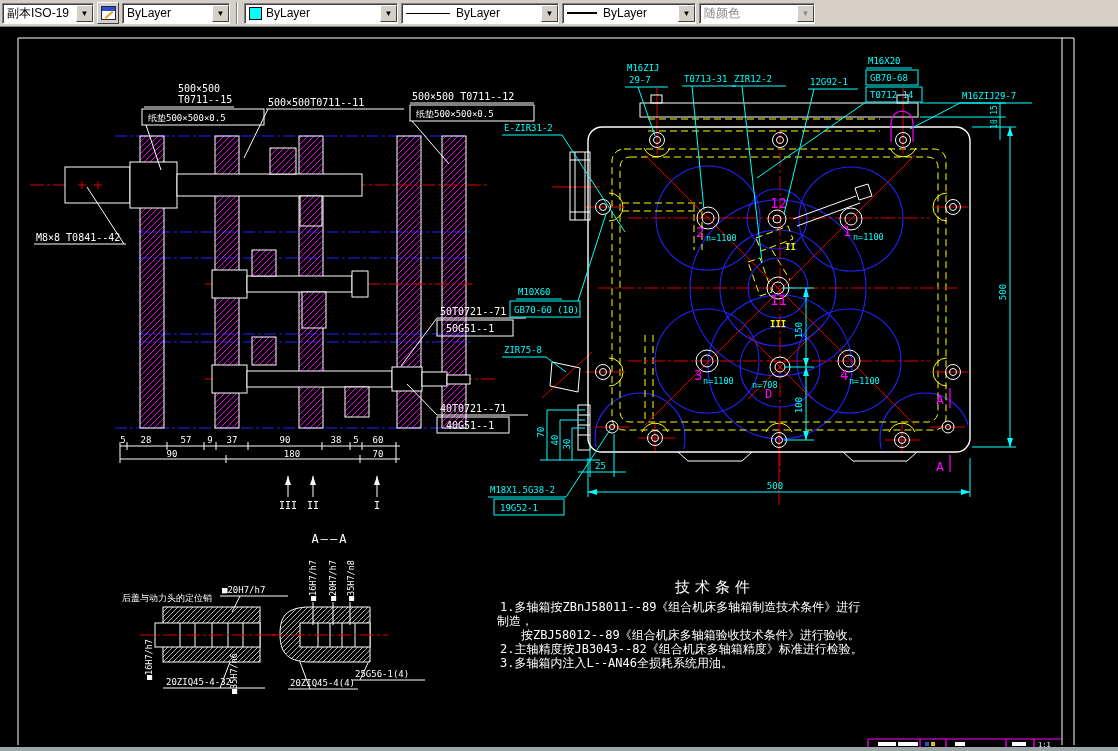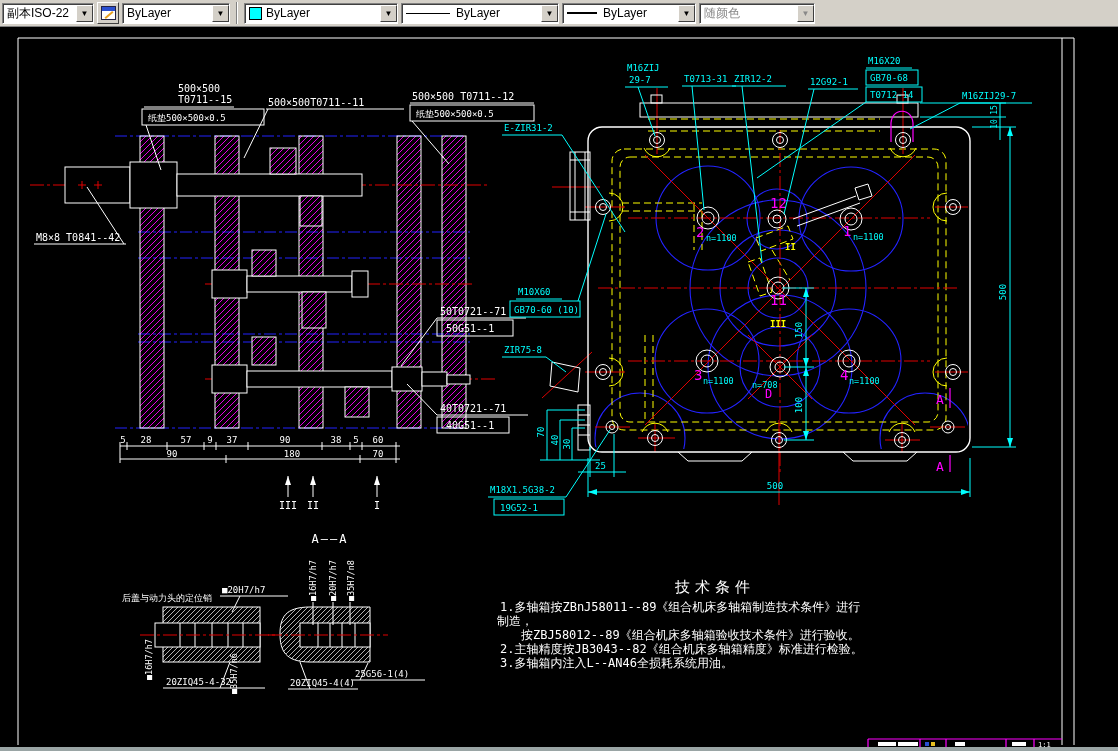--- a/index.html
+++ b/index.html
@@ -34,21 +34,21 @@
   .m{stroke:#ff00ff;fill:none;stroke-width:1.2;}
   .blk{fill:#000;stroke:#fff;stroke-width:1;}
   .hm{fill:url(#hatchM);stroke:#fff;stroke-width:1;}
   .hw{fill:url(#hatchW);stroke:#fff;stroke-width:1;}
 </style>
 </head>
 <body>
 
 <div class="toolbar">
   <div class="combo" style="width:92px">
-    <span>副本ISO-22</span>
+    <span>副本ISO-19</span>
     <span class="carrow">
         <span>▼</span>
       </span>
   </div>
   <div class="tb-btn">
     <div class="icon-img">
         <div class="bar"></div>
         <div class="pencil"></div>
       </div>
   </div>

